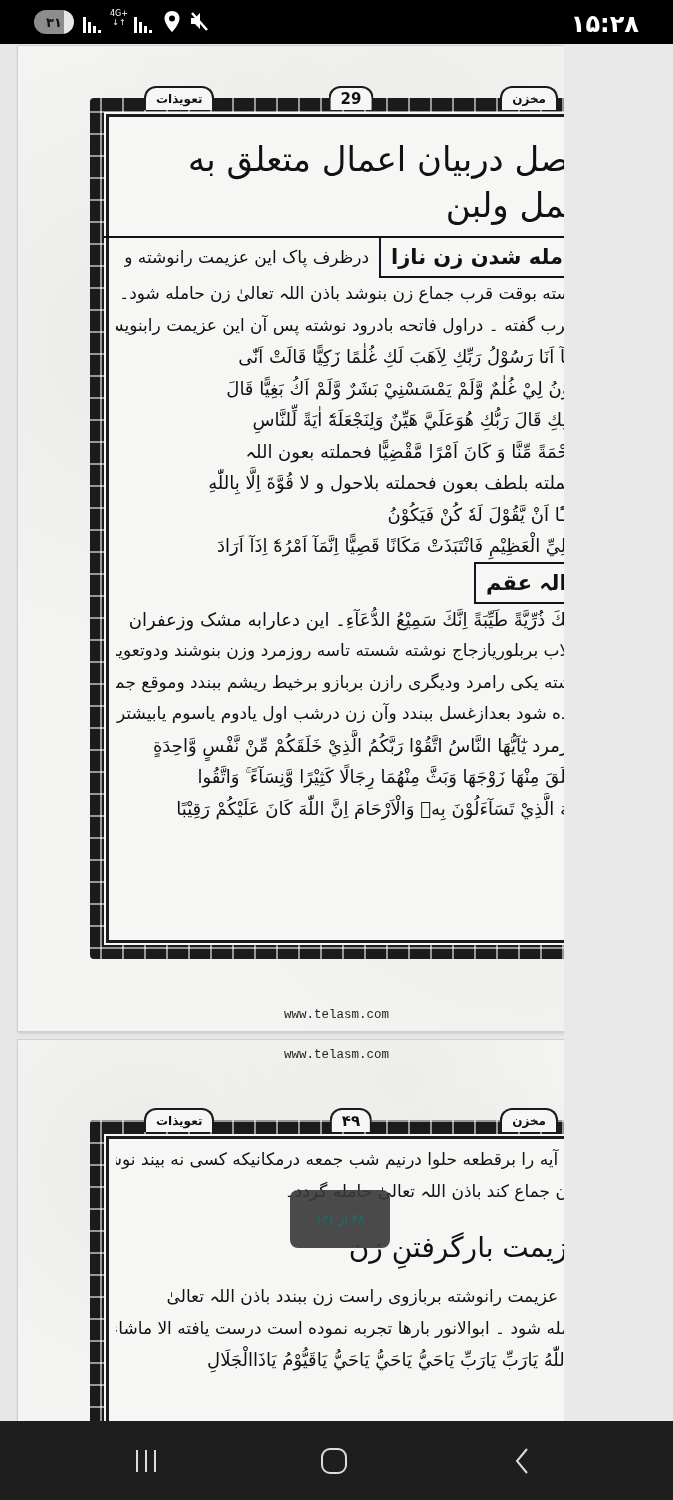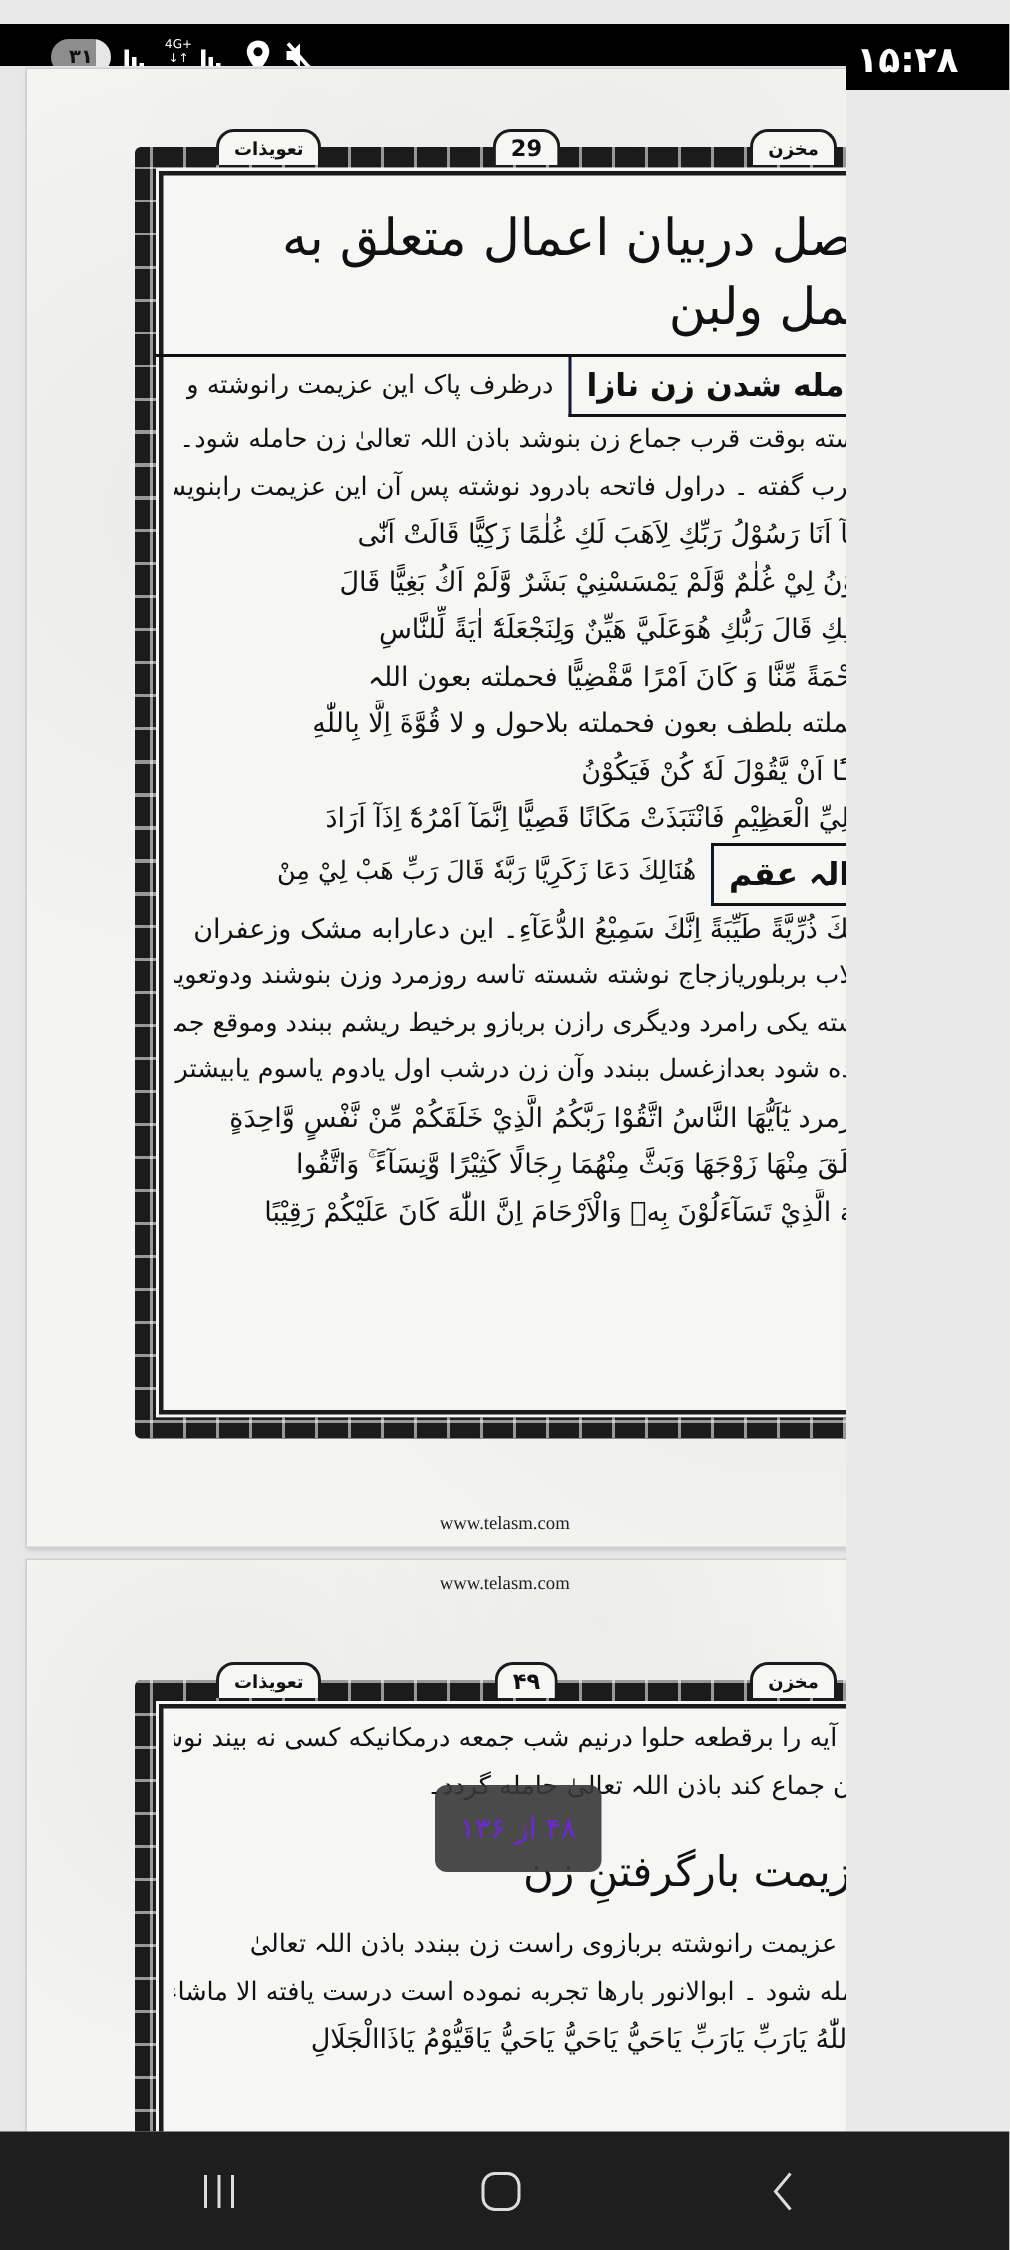--- a/index.html
+++ b/index.html
@@ -3,21 +3,21 @@
 <meta charset="utf-8">
 <style>
   html, body { margin:0; padding:0; }
   body {
     width:673px; height:1500px; overflow:hidden; position:relative;
     background:#e9e9e9;
     font-family:"DejaVu Sans", sans-serif;
   }
   
   .status-bar {
-    position:absolute; top:16px; left:0; width:673px; height:44px; background:#000;
+    position:absolute; top:0; left:0; width:673px; height:44px; background:#000;
     color:#fff; display:flex; align-items:center;
   }
   .battery {
     position:absolute; left:34px; top:10px; width:40px; height:24px; border-radius:12px;
     background:linear-gradient(90deg,#8d8d8d 0 75%, #e6e6e6 75% 100%);
     display:flex; align-items:center; justify-content:center;
     font-size:13px; font-weight:bold; color:#111;
   }
   .sig { position:absolute; top:11px; height:22px; display:flex; align-items:flex-end; gap:2px; }
   .sig span { display:block; width:3px; background:#fff; }
@@ -87,27 +87,27 @@
   .line.ar { font-size:18px; }
   .boxed-row { display:flex; align-items:stretch; }
   .boxed-label {
     font-size:21px; font-weight:bold; padding:0 0 0 10px; border-left:2px solid #0f172a;
     border-bottom:2px solid #111; margin-left:10px; white-space:nowrap; line-height:38px;
   }
   .boxed-text { font-size:17px; line-height:38px; white-space:nowrap; overflow:hidden; }
   .rule { border-top:2px solid #111; }
 
   .watermark {
-    position:absolute; left:0; right:0; text-align:center; font-family:Liberation Serif, serif;
+    position:absolute; left:0; right:0; text-align:center; font-family:Liberation Mono, monospace;
     font-size:12.5px; color:#222;
   }
 
   .page-indicator {
-    position:absolute; left:290px; top:1190px; width:111px; height:58px; border-radius:8px;
-    background:rgba(55,55,55,0.9); color:#6d28d9; font-size:19px;
+    position:absolute; left:290px; top:1190px; width:100px; height:58px; border-radius:8px;
+    background:rgba(55,55,55,0.9); color:#0f766e; font-size:12px;
     display:flex; align-items:center; justify-content:center; direction:rtl; z-index:10;
   }
 
   
   .nav-bar {
     position:absolute; left:0; top:1421px; width:673px; height:79px; background:#1e1e1e;
   }
   .nav-btn { position:absolute; top:22px; width:40px; height:36px; display:flex; align-items:center; justify-content:center; }
   .nav-recent { left:126px; }
   .nav-home { left:314px; }
@@ -166,21 +166,20 @@
         <div class="line">مجرب گفته ۔ دراول فاتحه بادرود نوشته پس آن این عزیمت رابنویسد</div>
         <div class="line ar">اِنَّمَآ اَنَا رَسُوْلُ رَبِّكِ لِاَهَبَ لَكِ غُلٰمًا زَكِيًّا قَالَتْ اَنّٰى</div>
         <div class="line ar">يَكُوْنُ لِيْ غُلٰمٌ وَّلَمْ يَمْسَسْنِيْ بَشَرٌ وَّلَمْ اَكُ بَغِيًّا قَالَ</div>
         <div class="line ar">كَذٰلِكِ قَالَ رَبُّكِ هُوَعَلَيَّ هَيِّنٌ وَلِنَجْعَلَهٗٓ اٰيَةً لِّلنَّاسِ</div>
         <div class="line ar">وَرَحْمَةً مِّنَّا وَ كَانَ اَمْرًا مَّقْضِيًّا فحملته بعون اللہ</div>
         <div class="line ar">فحملته بلطف بعون فحملته بلاحول و لا قُوَّةَ اِلَّا بِاللّٰهِ</div>
         <div class="line ar">شَيْـًٔا اَنْ يَّقُوْلَ لَهٗ كُنْ فَيَكُوْنُ</div>
         <div class="line ar">الْعَلِيِّ الْعَظِيْمِ فَانْتَبَذَتْ مَكَانًا قَصِيًّا اِنَّمَآ اَمْرُهٗٓ اِذَآ اَرَادَ</div>
         <div class="boxed-row">
           <div class="boxed-label" style="border-top:2px solid #111;">ازالہ عقم</div>
-          <div class="boxed-text">هُنَالِكَ دَعَا زَكَرِيَّا رَبَّهٗ قَالَ رَبِّ هَبْ لِيْ مِنْ</div>
         </div>
         <div class="line ar">لَّدُنْكَ ذُرِّيَّةً طَيِّبَةً اِنَّكَ سَمِيْعُ الدُّعَآءِ۔ این دعارابه مشک وزعفران</div>
         <div class="line">وگلاب بربلوریازجاج نوشته شسته تاسه روزمرد وزن بنوشند ودوتعویذ</div>
         <div class="line">نوشته یکی رامرد ودیگری رازن بربازو برخیط ریشم ببندد وموقع جماع دور</div>
         <div class="line">کرده شود بعدازغسل ببندد وآن زن درشب اول یادوم یاسوم یابیشتر بارگیرد۔</div>
         <div class="line ar">روزمرد يٰٓاَيُّهَا النَّاسُ اتَّقُوْا رَبَّكُمُ الَّذِيْ خَلَقَكُمْ مِّنْ نَّفْسٍ وَّاحِدَةٍ</div>
         <div class="line ar">وَّخَلَقَ مِنْهَا زَوْجَهَا وَبَثَّ مِنْهُمَا رِجَالًا كَثِيْرًا وَّنِسَآءً ۚ وَاتَّقُوا</div>
         <div class="line ar">اللّٰهَ الَّذِيْ تَسَآءَلُوْنَ بِهٖ وَالْاَرْحَامَ اِنَّ اللّٰهَ كَانَ عَلَيْكُمْ رَقِيْبًا</div>
       </div>
     </div>

